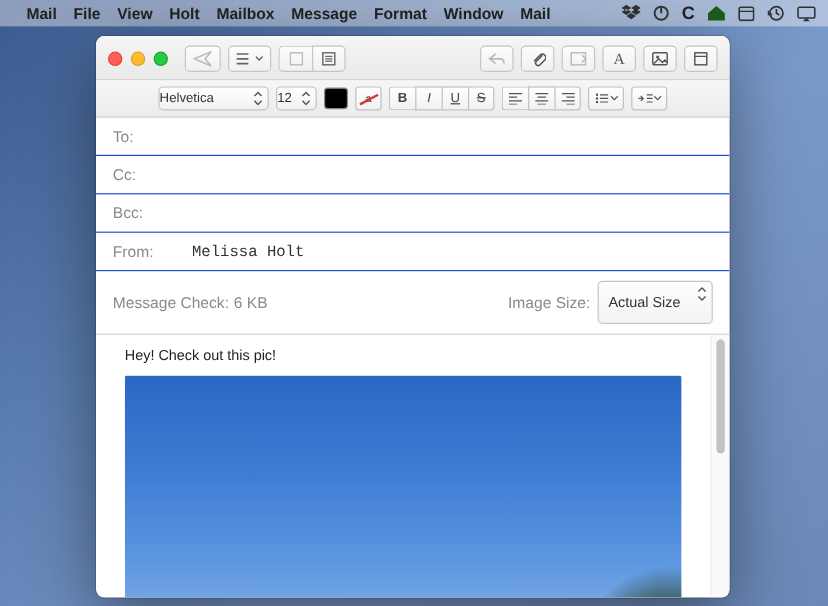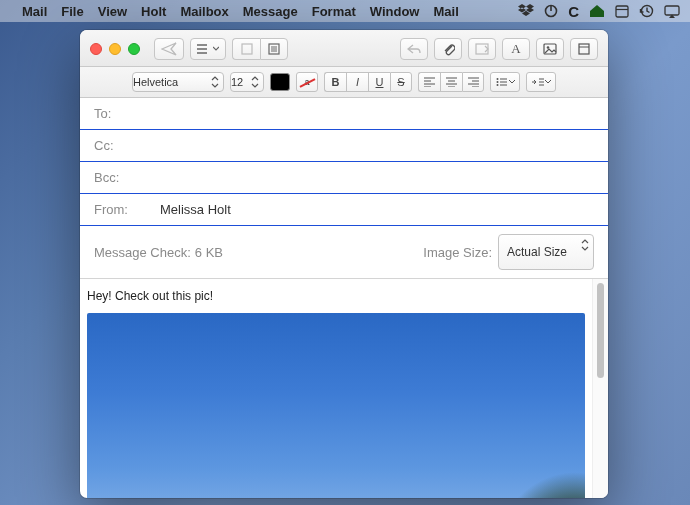--- a/index.html
+++ b/index.html
@@ -97,21 +97,21 @@
 
 
 .fields { padding: 0; }
 .field {
   display:flex; align-items:center;
   padding: 8px 14px;
   border-bottom:1px solid #1d4ed8;
   font-size:13px;
 }
 .field .label { color:#8a8a8a; min-width:60px;}
-.field .value { color:#333;}
+.field .value { color:#333;font-family:Liberation Mono, monospace;}
 .field input {border:none; outline:none; flex:1; font-size:13px; padding-left:4px;}
 
 .inforow{
   display:flex; align-items:center;
   padding:8px 14px;
   border-bottom:1px solid #d4d4d4;
   font-size:13px; color:#8a8a8a;
 }
 .inforow .spacer{flex:1;}
 .imagesize-select{
@@ -120,21 +120,21 @@
   border:1px solid #c4c4c4; border-radius:4px;
   display:flex; align-items:center; padding:0 18px 0 8px;
   font-size:12px; color:#333; position:relative;
 }
 
 
 .bodyarea{
   flex:1; display:flex; overflow:hidden;
 }
 .bodycontent{
-  flex:1; padding:10px 7px; overflow:hidden;
+  flex:1; padding:10px 24px; overflow:hidden;
 }
 .bodycontent p{font-size:12px; color:#222; margin-bottom:10px;}
 .attached-image{
   width:100%; height:260px; border-radius:2px;
   background:
     radial-gradient(ellipse 80px 110px at 8% 102%, #1f3a1a 0%, #2b4a22 35%, transparent 70%),
     radial-gradient(ellipse 60px 90px at 18% 108%, #27421f 0%, transparent 70%),
     radial-gradient(ellipse 120px 140px at 98% 100%, #2e5027 0%, #20381b 40%, transparent 72%),
     radial-gradient(ellipse 70px 100px at 84% 108%, #2a4722 0%, transparent 70%),
     linear-gradient(#2a68c4 0%, #3d7bd4 30%, #5d97e0 60%, #8fb9ea 88%, #c8d4cc 95%, #9da994 100%);

